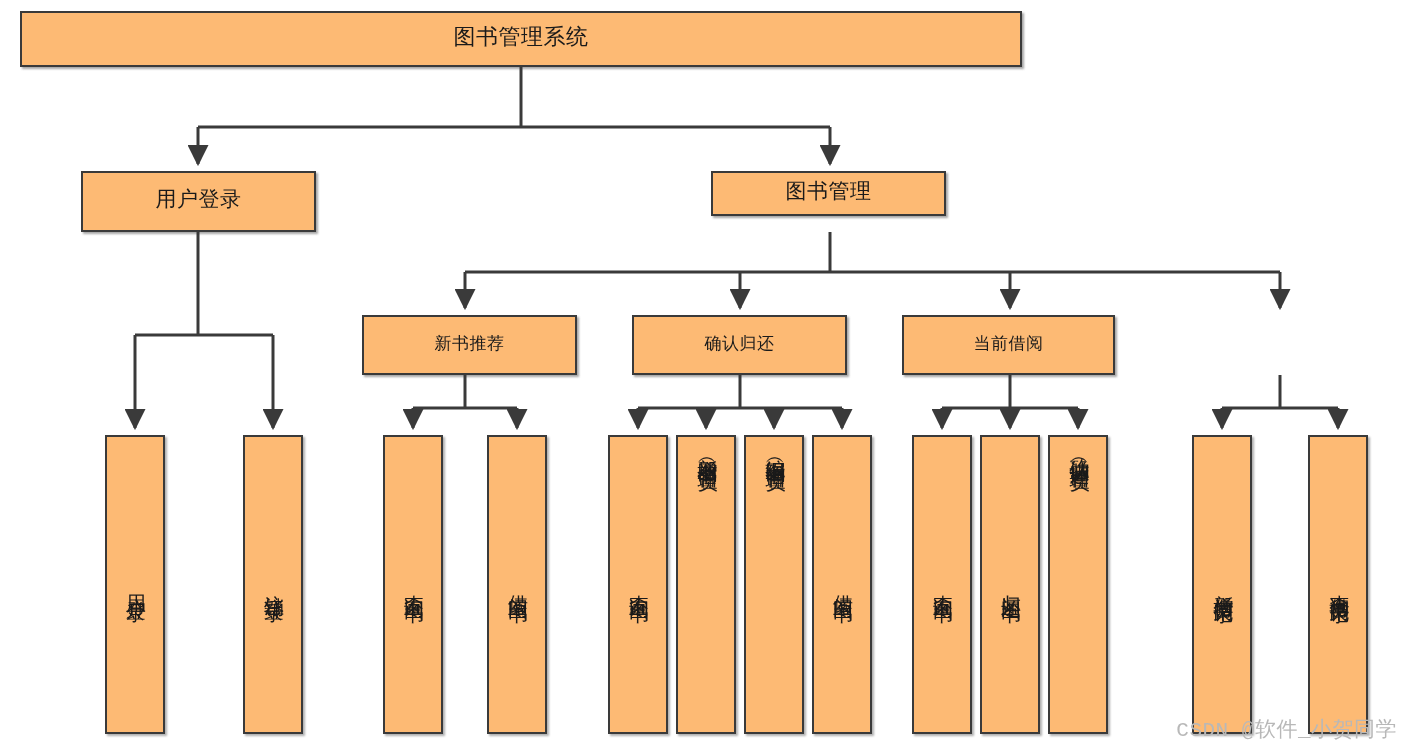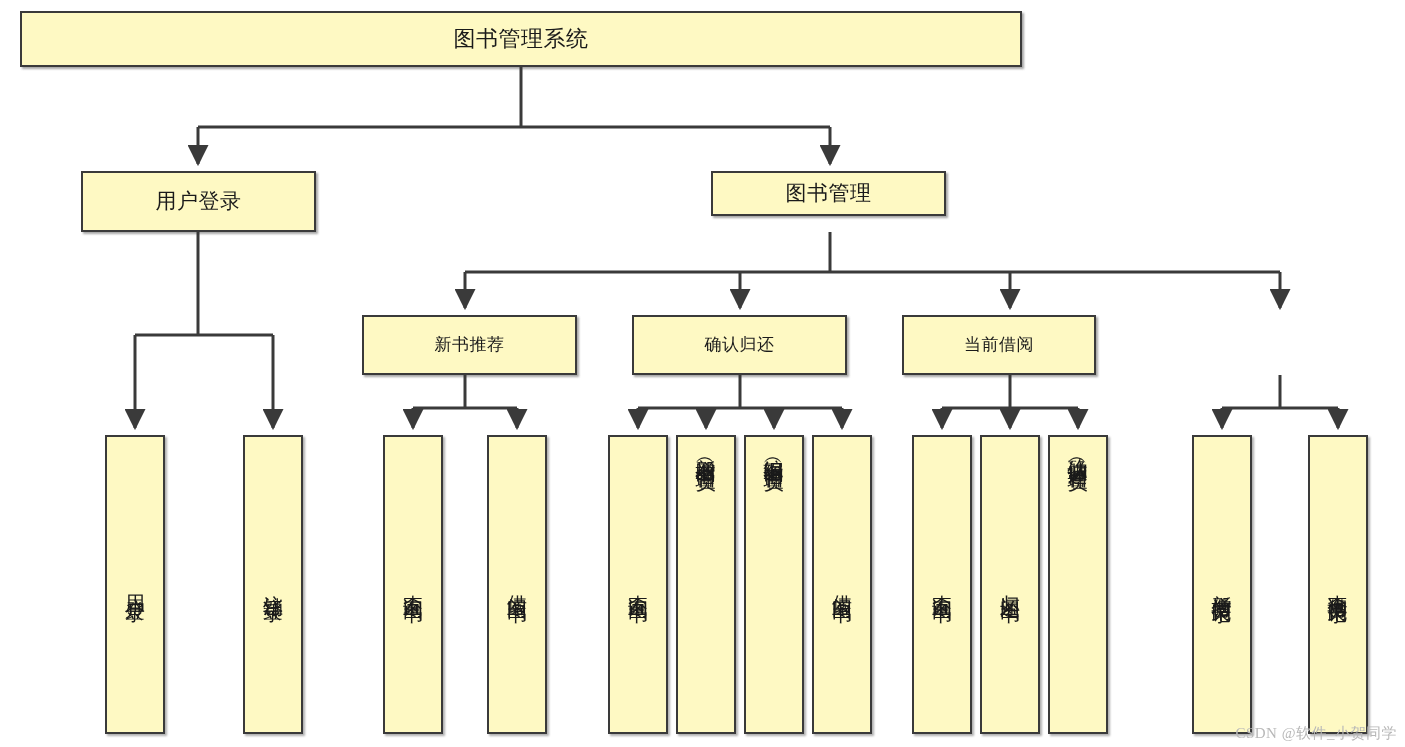--- a/index.html
+++ b/index.html
@@ -25,27 +25,28 @@
     left: 0;
     top: 0;
     width: 1405px;
     height: 747px;
     z-index: 1;
   }
   
   .node {
     position: absolute;
     box-sizing: border-box;
-    background: #fef9c3;
+    background: #fdba74;
     border: 2px solid #3a3a3a;
     box-shadow: 2px 2px 2px rgba(60,60,60,0.45);
     z-index: 2;
     display: flex;
     align-items: center;
     justify-content: center;
+    font-family: Liberation Mono, monospace;
   }
   .node-label {
     font-size: 21px;
     line-height: 1.15;
     color: #1a1a1a;
     letter-spacing: 0.5px;
     white-space: nowrap;
   }
   .node.root .node-label { font-size: 22px; }
   .node.level1 .node-label { font-size: 21px; }
@@ -74,25 +75,25 @@
   .node.leaf.align-top {
     align-items: flex-start;
     padding-top: 6px;
   }
   
   #watermark {
     position: absolute;
     right: 8px;
     bottom: 4px;
     z-index: 5;
-    font-size: 15px;
+    font-size: 21px;
     color: #b8b8b8;
     letter-spacing: 0.5px;
     white-space: nowrap;
-    font-family: Liberation Serif, serif;
+    font-family: Liberation Mono, monospace;
   }
 </style>
 </head>
 <body>
 
 <div id="canvas">
 
   <svg id="connectors" viewBox="0 0 1405 747" width="1405" height="747" xmlns="http://www.w3.org/2000/svg">
     <defs>
       <marker id="arrow" viewBox="0 0 10 10" refX="9" refY="5" markerWidth="7" markerHeight="7" orient="auto-start-reverse">
@@ -153,21 +154,21 @@
   <div class="node level1" style="left:711px; top:171px; width:235px; height:45px;">
     <span class="node-label">图书管理</span>
   </div>
 
   <div class="node level2" style="left:362px; top:315px; width:215px; height:60px;">
     <span class="node-label">新书推荐</span>
   </div>
   <div class="node level2" style="left:632px; top:315px; width:215px; height:60px;">
     <span class="node-label">确认归还</span>
   </div>
-  <div class="node level2" style="left:902px; top:315px; width:194px; height:60px;">
+  <div class="node level2" style="left:902px; top:315px; width:213px; height:60px;">
     <span class="node-label">当前借阅</span>
   </div>
 
   <div class="node leaf" style="left:105px; top:435px; width:60px; height:299px;">
     <span class="node-label">用户登录</span>
   </div>
   <div class="node leaf" style="left:243px; top:435px; width:60px; height:299px;">
     <span class="node-label">注销登录</span>
   </div>
 

